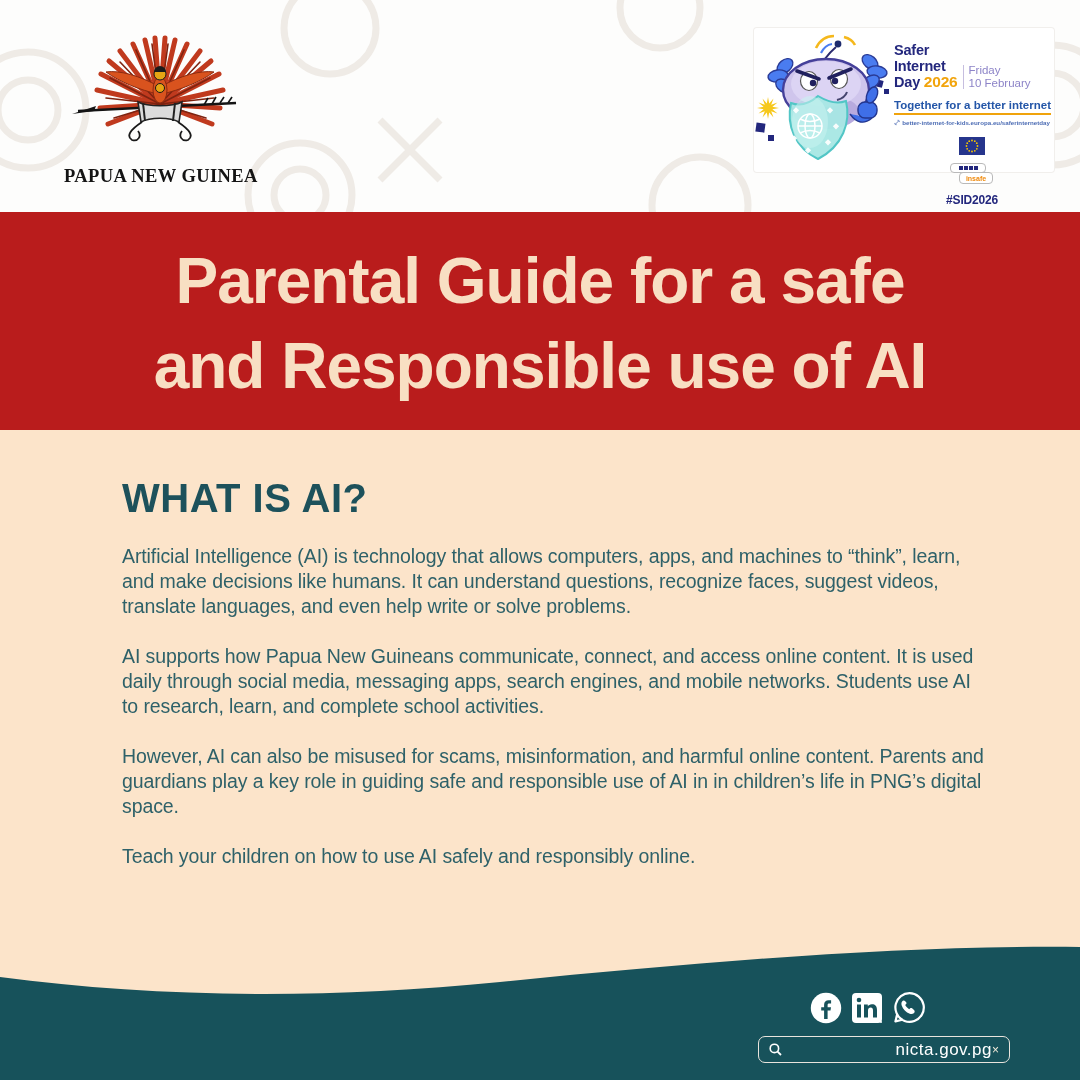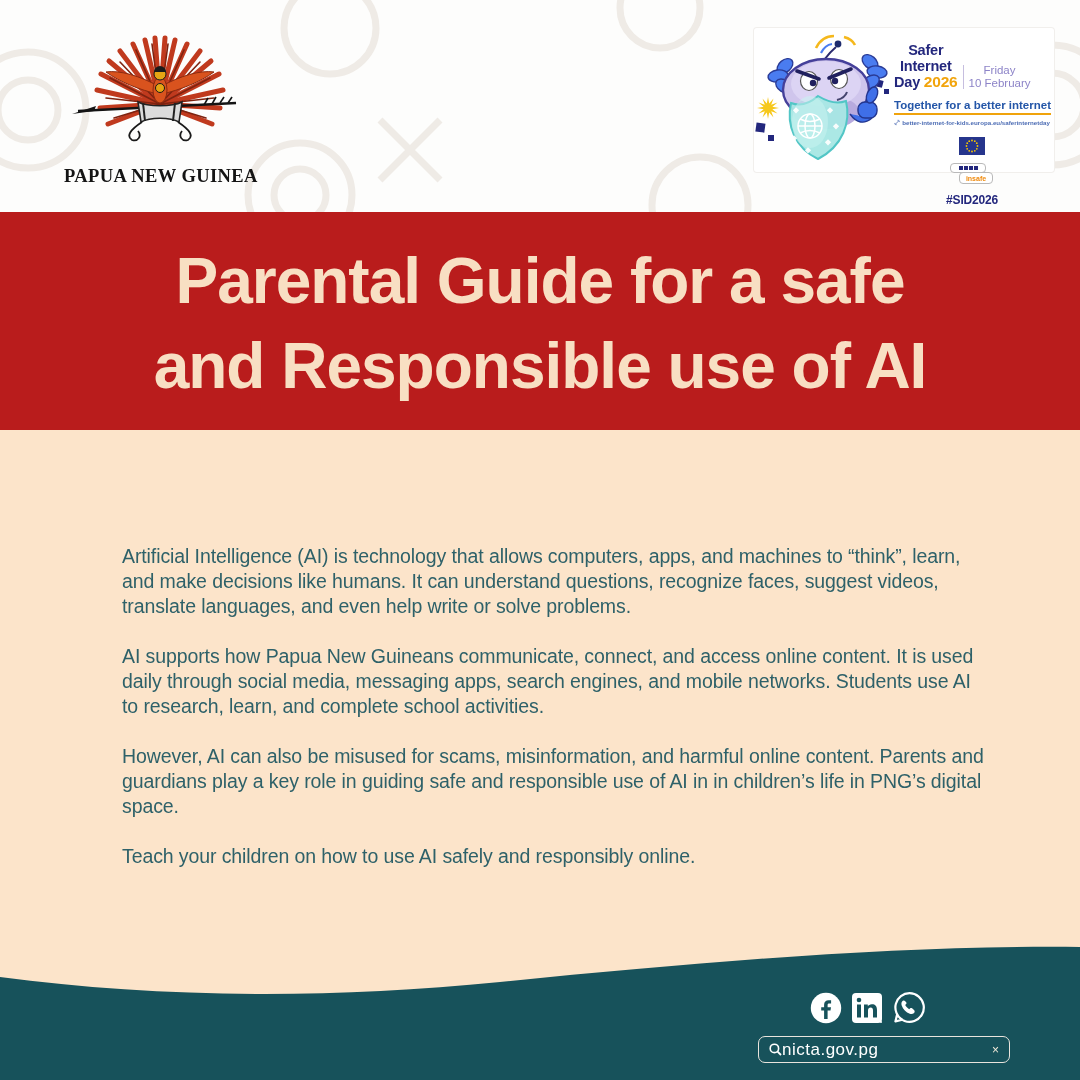--- a/index.html
+++ b/index.html
@@ -11,21 +11,21 @@
   .header-pattern { position:absolute; left:0; top:0; }
 
   .crest { position:absolute; left:64px; top:24px; width:185px; height:160px; text-align:center; }
   .crest-label { margin-top:20px; font-family:"Liberation Serif", serif; font-weight:bold; font-size:18.5px; letter-spacing:.4px; color:#141414; white-space:nowrap; }
 
   .nicta { position:absolute; left:420px; top:28px; width:200px; height:145px; }
 
   .sid-card { position:absolute; left:754px; top:28px; width:300px; height:144px; background:#ffffff; border-radius:3px; box-shadow:0 0 0 1px #f1efec; }
   .sid-mascot { position:absolute; left:0; top:0; }
   .sid-text { position:absolute; left:140px; top:14px; width:156px; }
-  .sid-toprow { display:flex; align-items:flex-end;text-align:center; }
+  .sid-toprow { display:flex; align-items:flex-end; }
   .sid-title { font-size:14.5px; line-height:16px; font-weight:bold; color:#23277d; letter-spacing:-.2px; }
   .sid-year { color:#f2a40c; font-size:15.5px; }
   .sid-divider { width:1px; height:24px; background:#c6bedf; margin:0 5px 1px 5px; }
   .sid-date { font-size:11.5px; line-height:12.5px; color:#8d84c8; padding-bottom:1px; }
   .sid-slogan { display:inline-block; margin-top:9px; font-size:11.5px; font-weight:bold; color:#2456a8; border-bottom:2px solid #f0a30c; padding-bottom:2px; white-space:nowrap; }
   .sid-url { margin-top:4px; font-size:6.2px; color:#4c6cb4; font-weight:bold; display:flex; align-items:center; gap:2px; white-space:nowrap; }
   .sid-bottom { margin-top:11px; display:flex; align-items:center; gap:8px;flex-direction:column; }
   .insafe-pills { position:relative; width:44px; height:22px; }
   .pill { position:absolute; background:#fff; border:1px solid #b9b9b9; border-radius:4px; display:flex; align-items:center; justify-content:center; }
   .pill-1 { left:0; top:0; width:36px; height:10px; gap:1px; }
@@ -42,21 +42,21 @@
   .body-heading { position:absolute; left:122px; top:46px; font-size:40px; font-weight:800; letter-spacing:.5px; color:#1d515b; }
   .content { position:absolute; left:122px; top:114px; width:862px; color:#2e6169; font-size:19.5px; line-height:25px; letter-spacing:-.1px; }
   .content p { margin-bottom:25px; }
 
   
   .footer { position:absolute; left:0; bottom:0; width:1080px; height:150px; }
   .footer-wave { position:absolute; left:0; top:0; width:1080px; height:150px; display:block; }
   .tagline { position:absolute; left:72px; top:95px; color:#ffffff; font-size:21px; font-weight:bold; letter-spacing:.3px; }
   .socials { position:absolute; left:810px; top:60px; display:flex; align-items:center; gap:9px; }
   .web-pill { position:absolute; left:758px; top:106px; width:252px; height:27px; border:1.5px solid #e9e4dd; border-radius:7px; display:flex; align-items:center; padding:0 10px; color:#fff; }
-  .web-pill .site { flex:1; text-align:left; font-size:17px; letter-spacing:.5px; }
+  .web-pill .site { flex:1; text-align:right; font-size:17px; letter-spacing:.5px; }
   .web-pill .close { font-size:12px; color:#f3ead9; }
 </style>
 </head>
 <body>
 
 <div class="header">
 
   <svg class="header-pattern" width="1080" height="212" viewBox="0 0 1080 212" fill="none" stroke="#efebe6" stroke-width="7">
     <circle cx="28" cy="110" r="58"></circle>
       <circle cx="28" cy="110" r="30"></circle>
@@ -239,20 +239,21 @@
 </div>
 
 <div class="band">
   <h1>
     <div>Parental Guide for a safe</div>
     <div>and Responsible use of AI</div>
   </h1>
 </div>
 
 <div class="body-sec">
+  <div class="body-heading">WHAT IS AI?</div>
   <div class="content">
     <p>Artificial Intelligence (AI) is technology that allows computers, apps, and machines to “think”, learn, and make decisions like humans. It can understand questions, recognize faces, suggest videos, translate languages, and even help write or solve problems.</p>
     <p>AI supports how Papua New Guineans communicate, connect, and access online content. It is used daily through social media, messaging apps, search engines, and mobile networks. Students use AI to research, learn, and complete school activities.</p>
     <p>However, AI can also be misused for scams, misinformation, and harmful online content. Parents and guardians play a key role in guiding safe and responsible use of AI in in children’s life in PNG’s digital space.</p>
     <p>Teach your children on how to use AI safely and responsibly online.</p>
   </div>
 </div>
 
 <div class="footer">
   <svg class="footer-wave" viewBox="0 0 1080 150" preserveAspectRatio="none">

